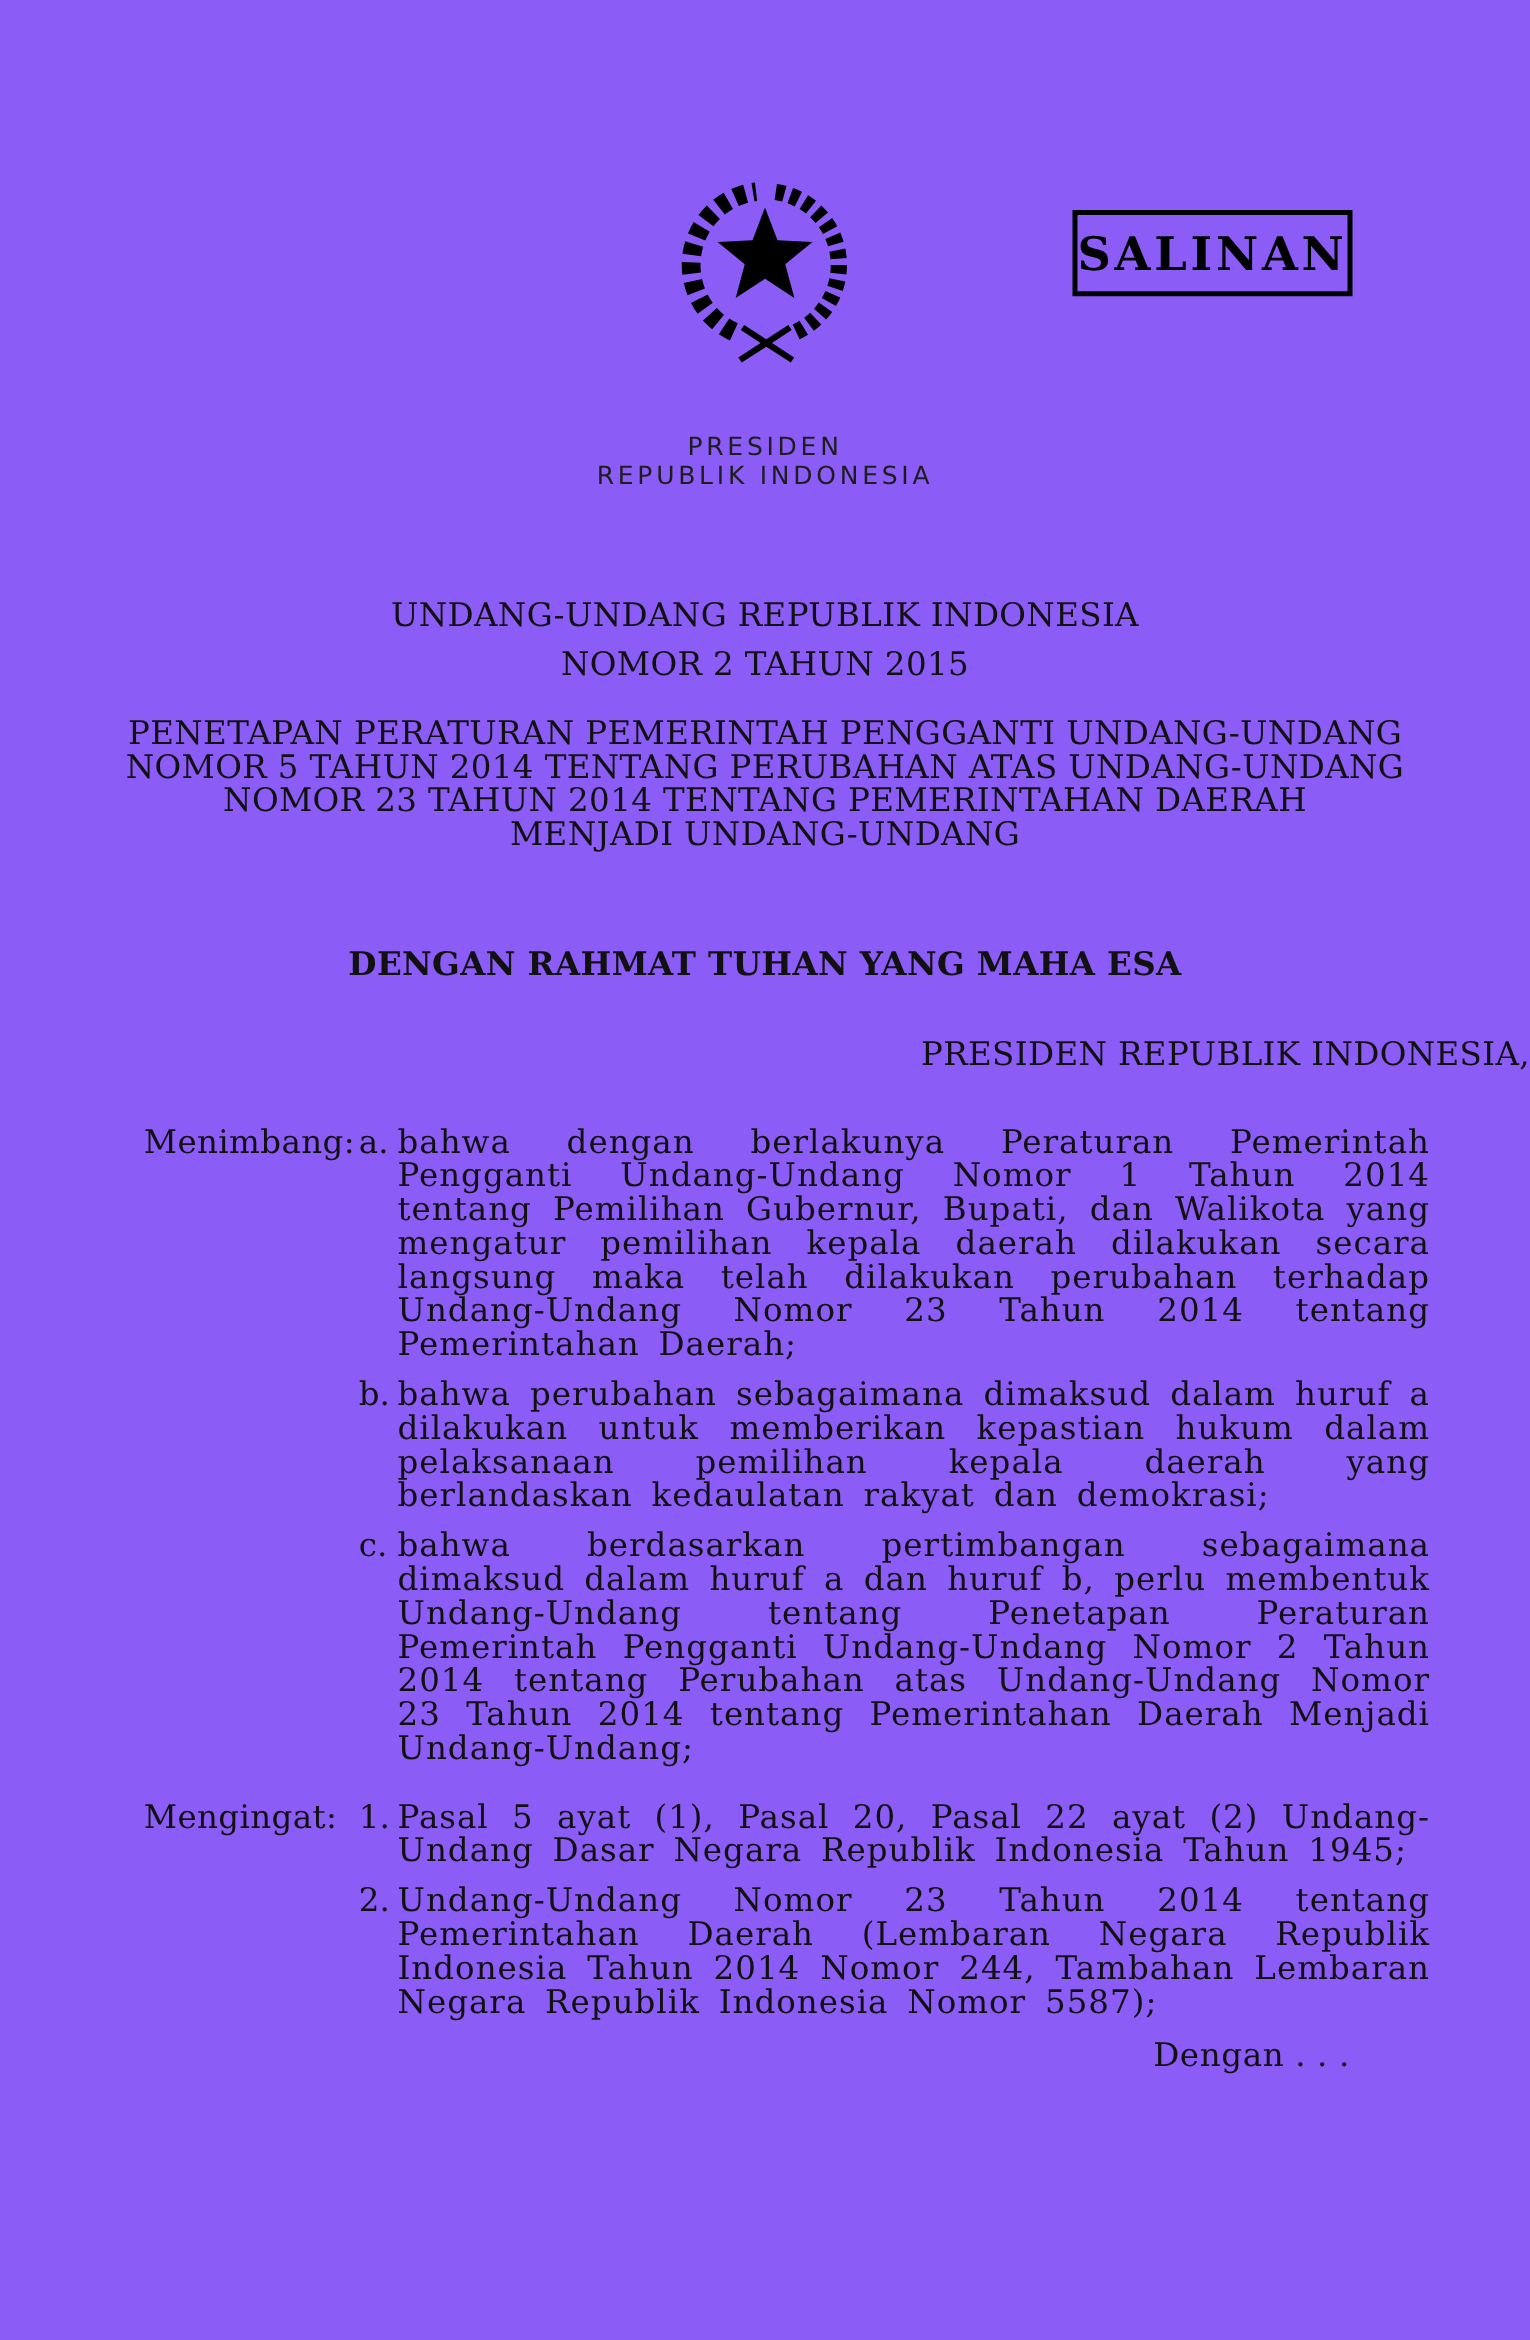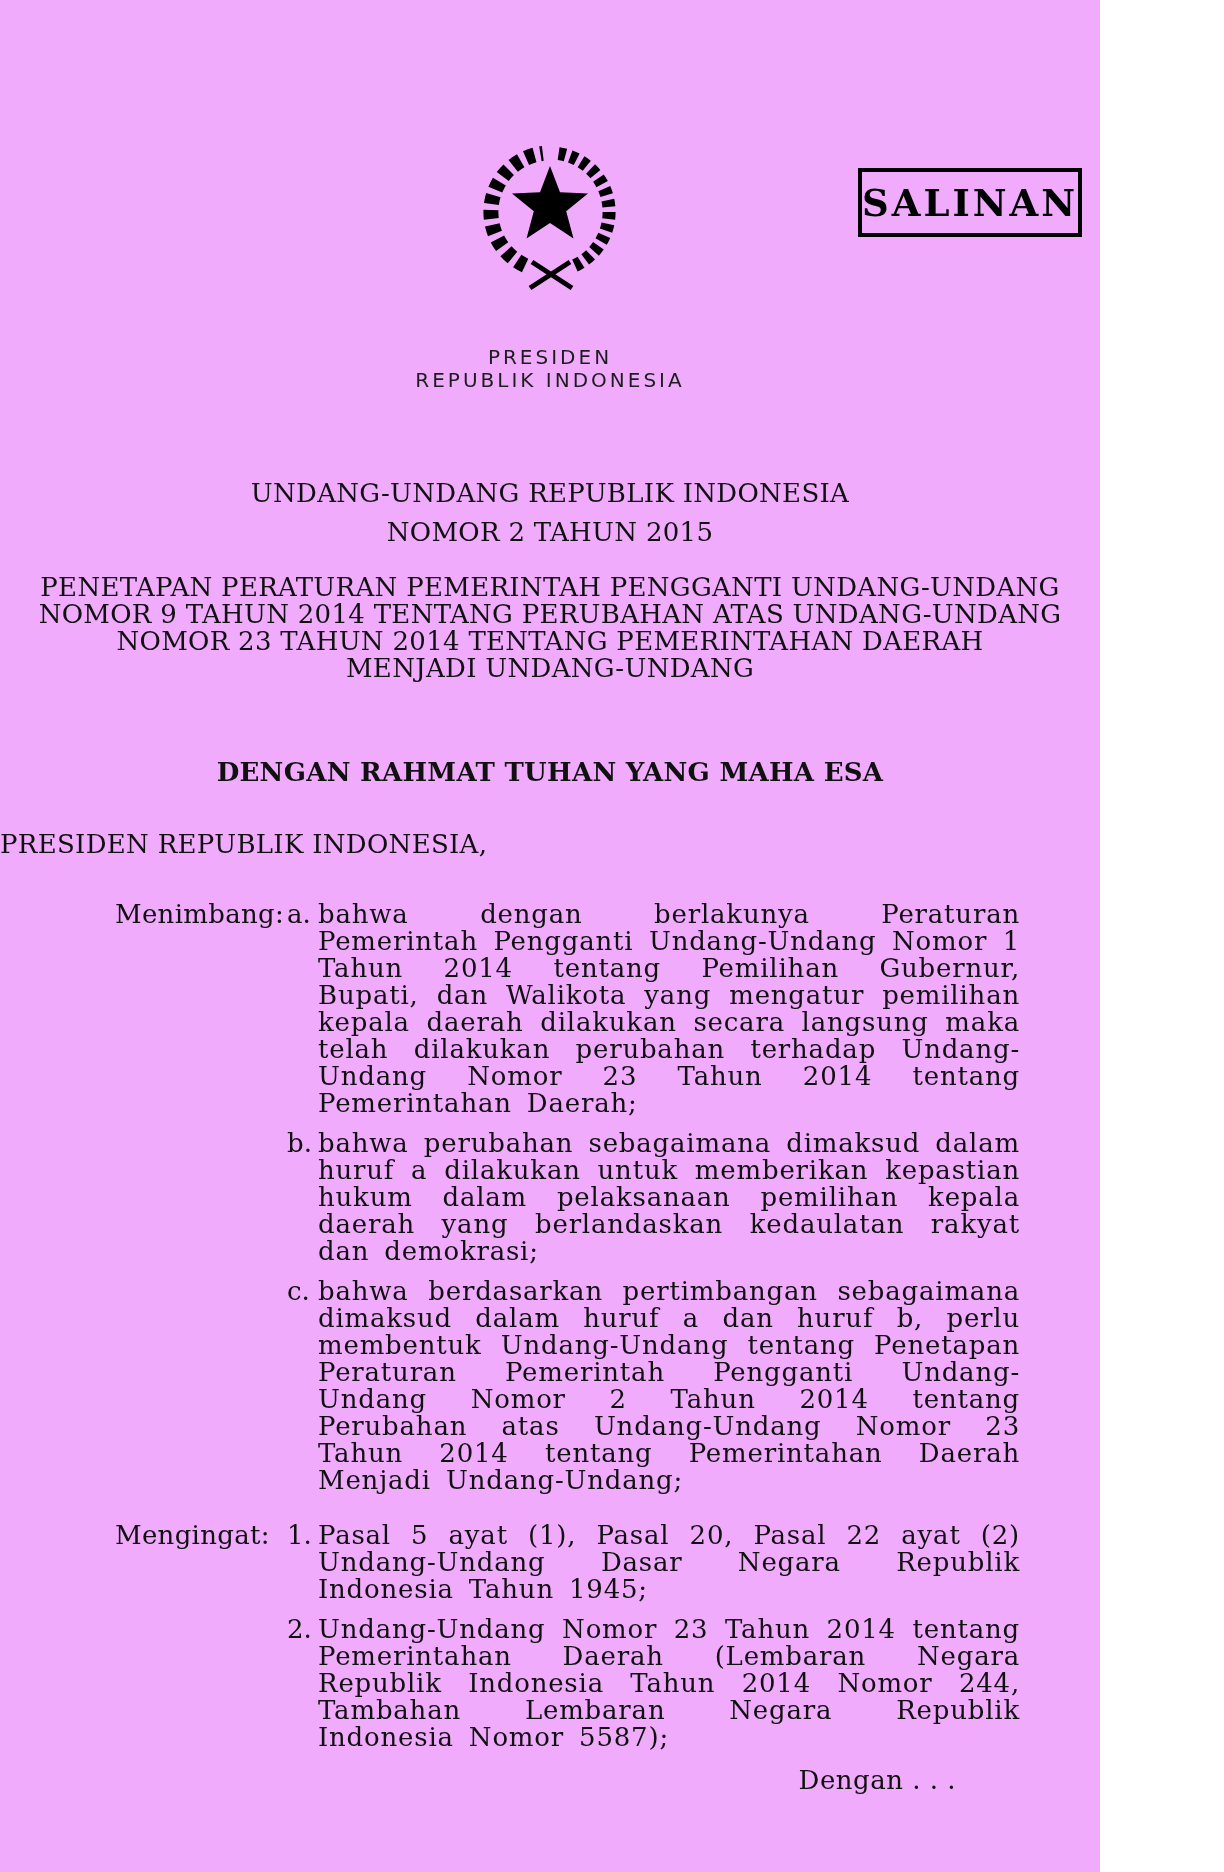--- a/index.html
+++ b/index.html
@@ -1,20 +1,20 @@
 <!DOCTYPE html>
 <html><head>
 <meta charset="utf-8">
 <style>
   html, body { margin: 0; padding: 0; background: #ffffff; }
   .page {
     position: relative;
-    width: 1100px;
+    width: 1224px;
     height: 1872px;
-    background: #f0abfc;
+    background: #8b5cf6;
     color: #111111;
     font-family: "DejaVu Serif", serif;
     overflow: hidden;
   }
 
   
   .stamp {
     position: absolute;
     left: 858px;
     top: 168px;
@@ -64,21 +64,21 @@
     width: 100%;
     font-size: 26px;
     line-height: 27px;
     padding-top: 480px;
     box-sizing: border-box;
   }
   .h-line { text-align: center; letter-spacing: 0.3px; }
   .h-line.gap { margin-top: 12px; }
   .subject { margin-top: 28px; text-align: center; letter-spacing: 0.3px; }
   .invocation { margin-top: 77px; text-align: center; letter-spacing: 0.3px; font-weight: bold; }
-  .authority { margin-top: 45px; text-align: left; letter-spacing: 0.3px; }
+  .authority { margin-top: 45px; text-align: right; letter-spacing: 0.3px; }
 
   .section {
     display: flex;
     padding-left: 115px;
     padding-right: 80px;
     box-sizing: border-box;
   }
   .section.considering { margin-top: 43px; }
   .section.recalling { margin-top: 28px; }
   .side-label { width: 172px; flex: none; letter-spacing: 0.3px; }
@@ -128,21 +128,21 @@
     <div>REPUBLIK INDONESIA</div>
   </div>
 
   <div class="content">
 
     <div class="h-line">UNDANG-UNDANG REPUBLIK INDONESIA</div>
     <div class="h-line gap">NOMOR 2 TAHUN 2015</div>
 
     <div class="subject">
       <div>PENETAPAN PERATURAN PEMERINTAH PENGGANTI UNDANG-UNDANG</div>
-      <div>NOMOR 9 TAHUN 2014 TENTANG PERUBAHAN ATAS UNDANG-UNDANG</div>
+      <div>NOMOR 5 TAHUN 2014 TENTANG PERUBAHAN ATAS UNDANG-UNDANG</div>
       <div>NOMOR 23 TAHUN 2014 TENTANG PEMERINTAHAN DAERAH</div>
       <div>MENJADI UNDANG-UNDANG</div>
     </div>
 
     <div class="invocation">DENGAN RAHMAT TUHAN YANG MAHA ESA</div>
     <div class="authority">PRESIDEN REPUBLIK INDONESIA,</div>
 
     <div class="section considering">
       <div class="side-label">Menimbang:</div>
       <div class="items">

